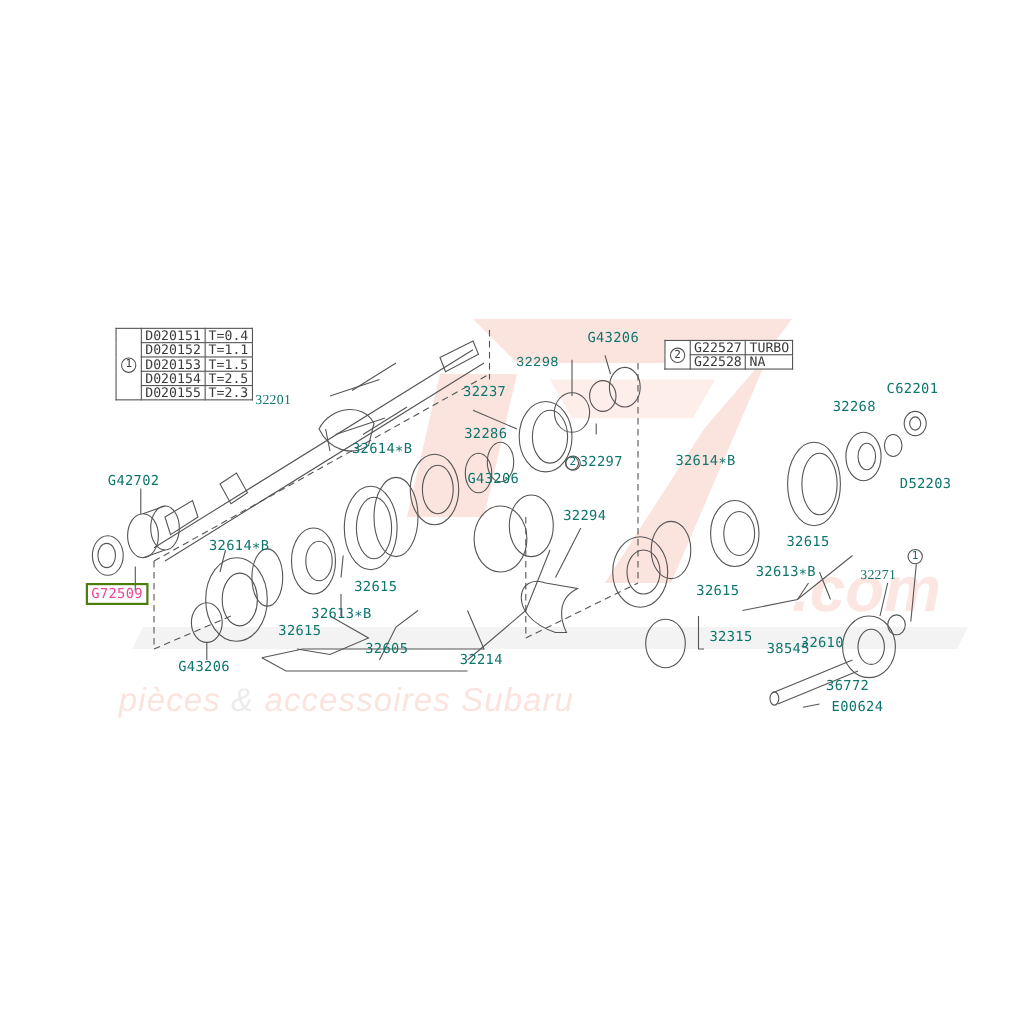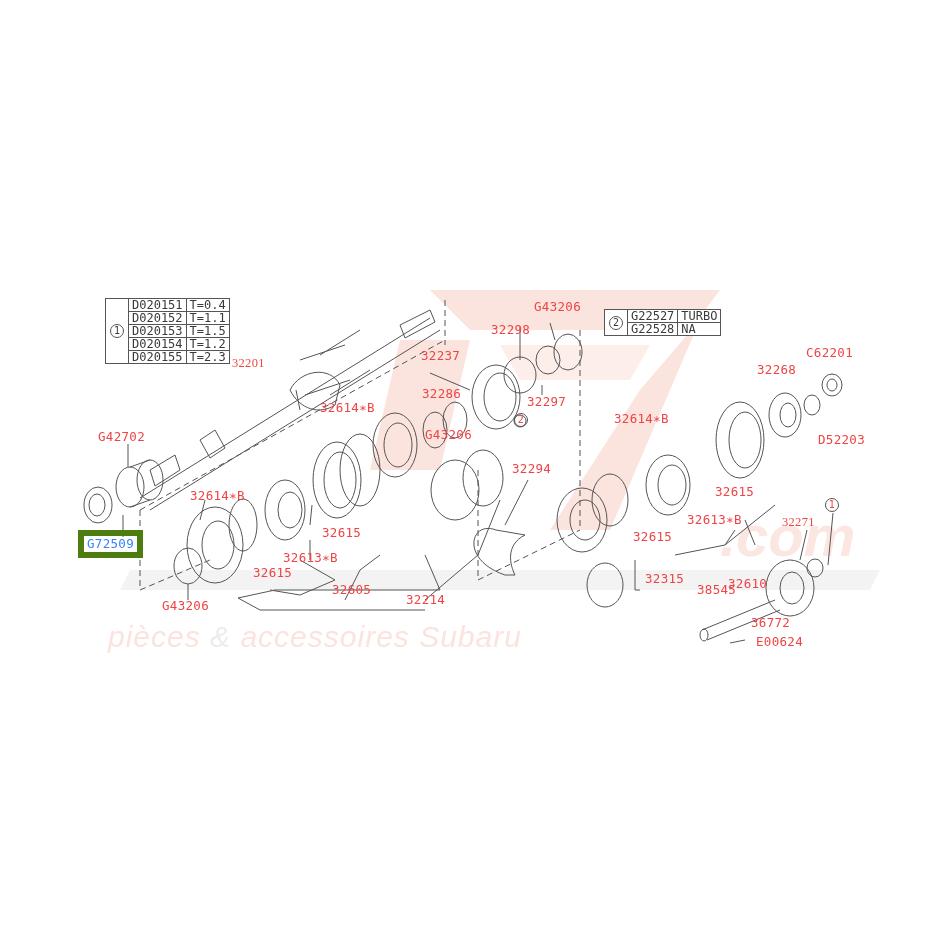--- a/index.html
+++ b/index.html
@@ -1,20 +1,20 @@
 <!DOCTYPE html>
 <html><head>
 <meta charset="utf-8">
 <style>
   html, body { margin:0; padding:0; background:#ffffff; }
   body { width:931px; height:931px; position:relative; overflow:hidden; font-family:"DejaVu Sans Mono", monospace; }
   .stage { position:absolute; left:0; top:0; width:931px; height:931px; }
   svg { position:absolute; left:0; top:0; }
-  .lbl { position:absolute; font-family:"DejaVu Sans Mono", "Liberation Mono", monospace; font-size:12.5px; color:#ef4444; letter-spacing:0.3px; white-space:nowrap; line-height:14px; }
-  .lbl.hl { border:6px solid #4d7c0f; padding:1px 3px; color:#3b82f6; }
+  .lbl { position:absolute; font-family:"DejaVu Sans Mono", "Liberation Mono", monospace; font-size:12.5px; color:#0f766e; letter-spacing:0.3px; white-space:nowrap; line-height:14px; }
+  .lbl.hl { border:2px solid #4d7c0f; padding:1px 3px; color:#ec4899; }
   table.opt { position:absolute; border-collapse:collapse; font-family:"DejaVu Sans Mono", monospace; font-size:12px; color:#3a3a3a; background:#fff; }
   table.opt td { border:1px solid #555; padding:0 3px; line-height:12px; height:11px; white-space:nowrap; }
   table.opt td.ref { text-align:center; vertical-align:middle; padding:0 4px; }
   .circ { display:inline-block; width:12px; height:12px; border:1px solid #555; border-radius:50%; font-size:10px; line-height:12px; text-align:center; }
   .wm-text { position:absolute; font-family:"Liberation Sans", sans-serif; font-style:italic; font-size:30px; color:#fbe3de; white-space:nowrap; letter-spacing:1px; }
   .wm-amp { color:#ececec; }
   .wm-big { position:absolute; font-family:"Liberation Sans", sans-serif; font-style:italic; font-weight:bold; font-size:108px; color:#f1f1f1; white-space:nowrap; letter-spacing:-2px; }
   .wm-com { position:absolute; font-family:"Liberation Sans", sans-serif; font-style:italic; font-weight:bold; font-size:58px; color:#fbe6e2; white-space:nowrap;margin-top:32px; }
 </style>
 </head>
@@ -131,21 +131,21 @@
     <tr>
       <td>D020152</td>
       <td>T=1.1</td>
     </tr>
     <tr>
       <td>D020153</td>
       <td>T=1.5</td>
     </tr>
     <tr>
       <td>D020154</td>
-      <td>T=1.2</td>
+      <td>T=2.5</td>
     </tr>
     <tr>
       <td>D020155</td>
       <td>T=2.3</td>
     </tr>
   </tbody>
     </table>
 
   <table class="opt" style="left:604px;top:309px;">
     <tbody>
@@ -168,27 +168,27 @@
   <div class="lbl" style="left:190px;top:489px;">32614∗B</div>
   <div class="lbl" style="left:320px;top:401px;">32614∗B</div>
   <div class="lbl" style="left:614px;top:412px;">32614∗B</div>
   <div class="lbl" style="left:322px;top:526px;">32615</div>
   <div class="lbl" style="left:253px;top:566px;">32615</div>
   <div class="lbl" style="left:633px;top:530px;">32615</div>
   <div class="lbl" style="left:715px;top:485px;">32615</div>
   <div class="lbl" style="left:283px;top:551px;">32613∗B</div>
   <div class="lbl" style="left:687px;top:513px;">32613∗B</div>
   <div class="lbl" style="left:332px;top:583px;">32605</div>
-  <div class="lbl" style="left:406px;top:593px;">32214</div>
+  <div class="lbl" style="left:418px;top:593px;">32214</div>
   <div class="lbl" style="left:382px;top:387px;margin-left:40px;">32286</div>
   <div class="lbl" style="left:425px;top:428px;">G43206</div>
   <div class="lbl" style="left:421px;top:349px;">32237</div>
-  <div class="lbl" style="left:491px;top:323px;">32298</div>
+  <div class="lbl" style="left:469px;top:323px;font-family:Liberation Mono, monospace;">32298</div>
   <div class="lbl" style="left:534px;top:300px;">G43206</div>
-  <div class="lbl" style="left:527px;top:395px;">32297</div>
+  <div class="lbl" style="left:527px;top:413px;">32297</div>
   <div class="lbl" style="left:514px;top:412px;"><span class="circ">2</span></div>
   <div class="lbl" style="left:512px;top:462px;">32294</div>
   <div class="lbl" style="left:645px;top:572px;">32315</div>
   <div class="lbl" style="left:728px;top:544px;margin-top:33px;">32610</div>
   <div class="lbl" style="left:757px;top:363px;">32268</div>
   <div class="lbl" style="left:806px;top:346px;">C62201</div>
   <div class="lbl" style="left:800px;top:433px;padding-left:18px;">D52203</div>
   <div class="lbl" style="left:782px;top:515px;font-family:Liberation Serif, serif;">32271</div>
   <div class="lbl" style="left:825px;top:497px;"><span class="circ">1</span></div>
   <div class="lbl" style="left:697px;top:583px;">38545</div>

